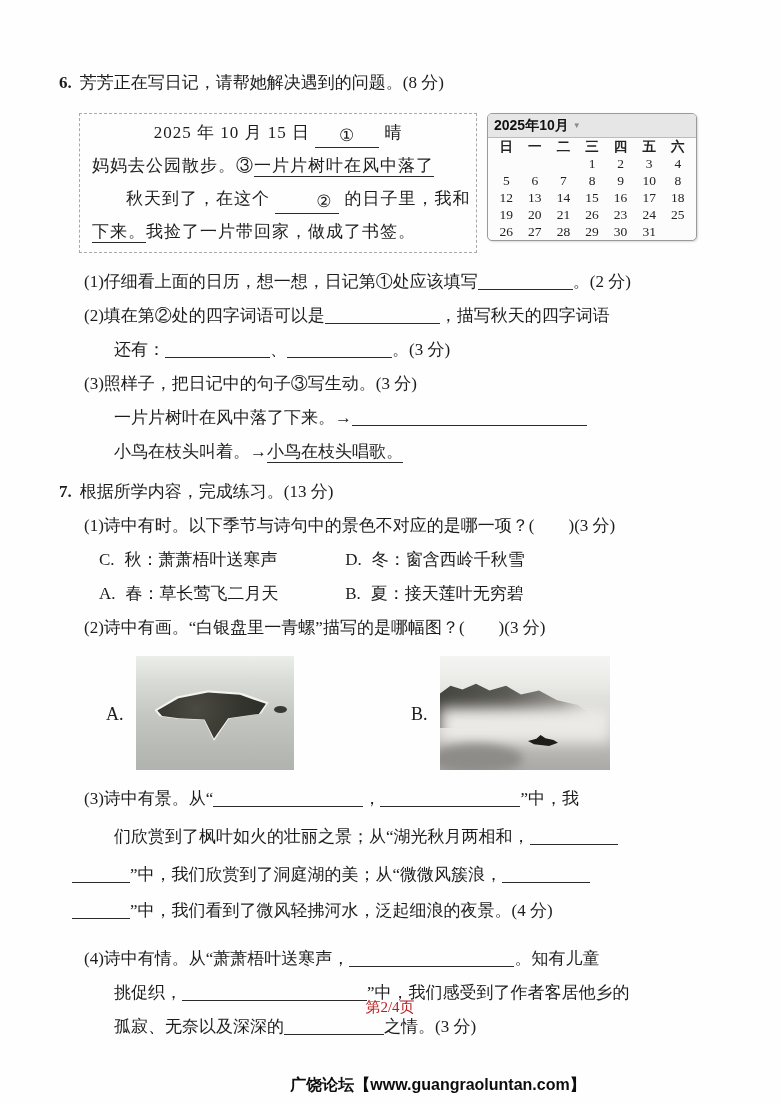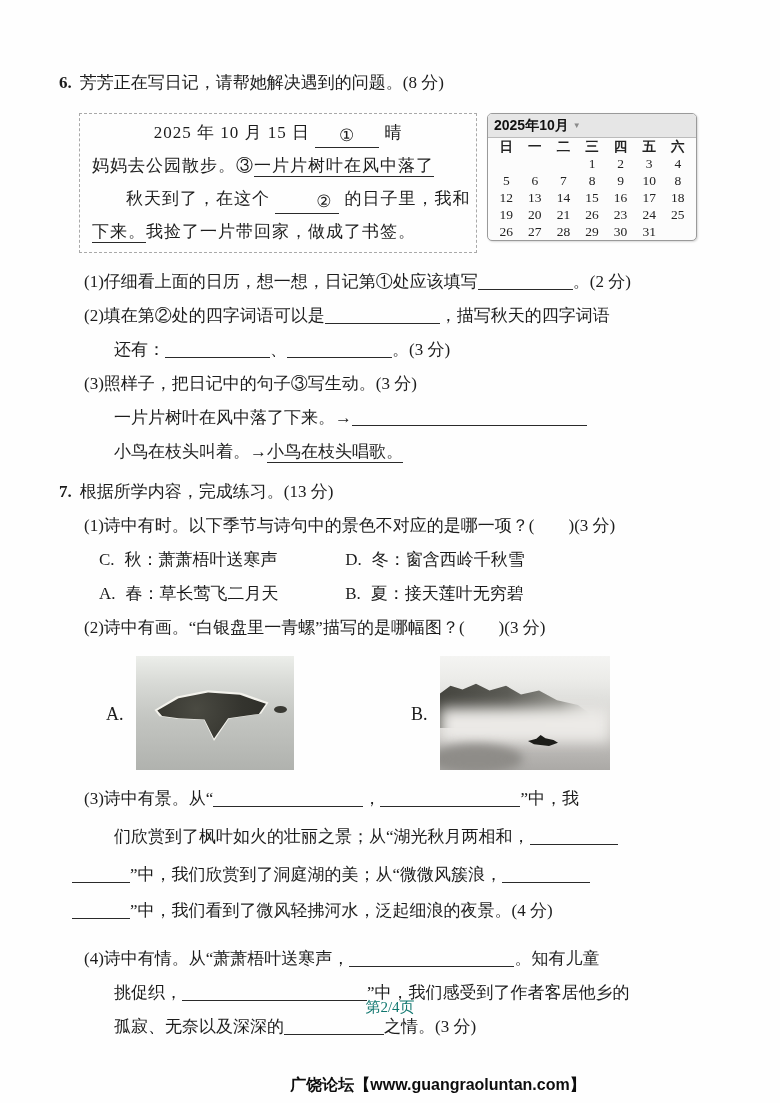--- a/index.html
+++ b/index.html
@@ -57,21 +57,21 @@
          background:linear-gradient(90deg,#45453f 0%,#5b5b55 45%,#8d8d87 80%,rgba(150,150,145,0) 100%);
          clip-path:polygon(0 28%,7% 12%,15% 20%,24% 8%,33% 22%,44% 12%,54% 30%,66% 22%,78% 42%,92% 52%,100% 70%,100% 100%,0 100%);}
   .mist{position:absolute;left:0;top:52px;width:170px;height:34px;background:#eceae7;filter:blur(7px);}
   .boat{position:absolute;left:88px;top:79px;width:30px;height:11px;background:#1d1d1a;
         clip-path:polygon(0 55%,28% 35%,42% 0,58% 30%,85% 45%,100% 70%,70% 100%,20% 85%);}
   .shore{position:absolute;left:-12px;top:88px;width:95px;height:30px;border-radius:50%;
          background:#8e8c88;filter:blur(5px);}
 
   
   .footer-page{position:absolute;left:0;top:998px;width:780px;text-align:center;
-               font-size:15px;color:#0f766e;}
+               font-size:15px;color:#b91c1c;}
   .footer-site{position:absolute;left:0;top:1075px;width:780px;text-align:center;
                font-family:"Liberation Sans","DejaVu Sans",sans-serif;font-weight:bold;font-size:16px;color:#0d0d0d;padding-left:48px;}
 </style>
 </head>
 <body>
 
 <div class="page">
   <div class="content">
 
     <span class="ln">

